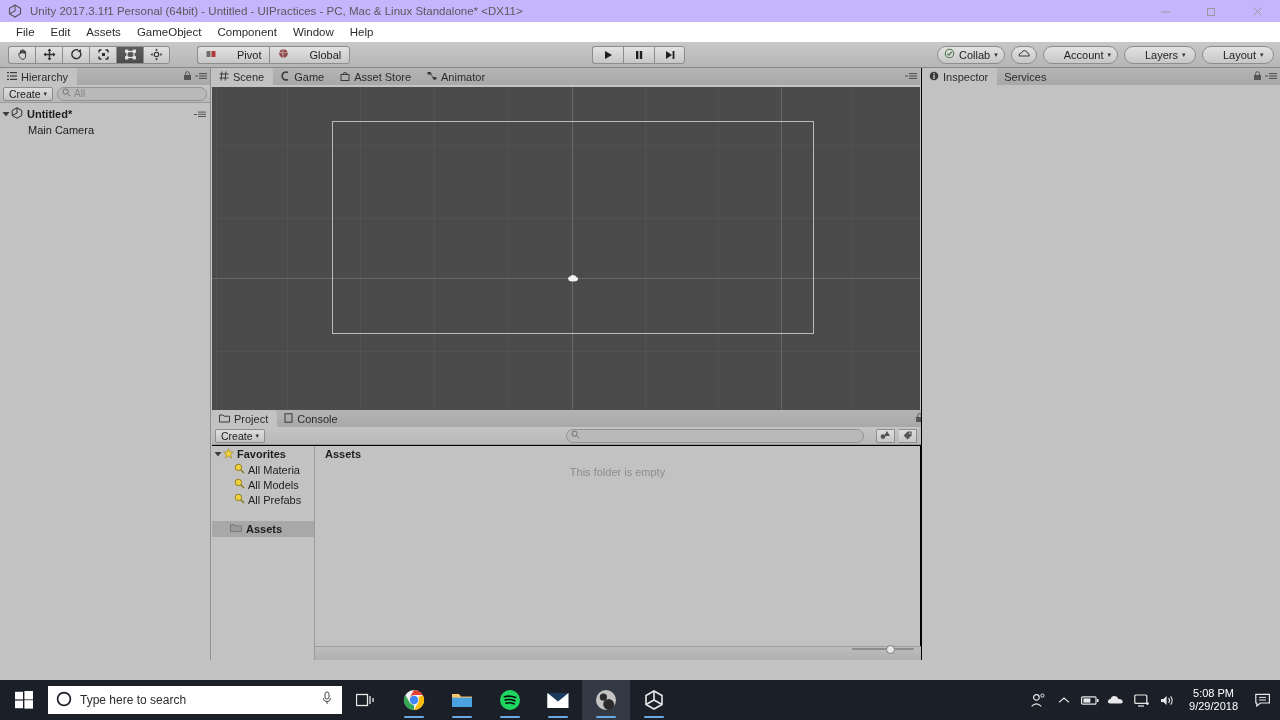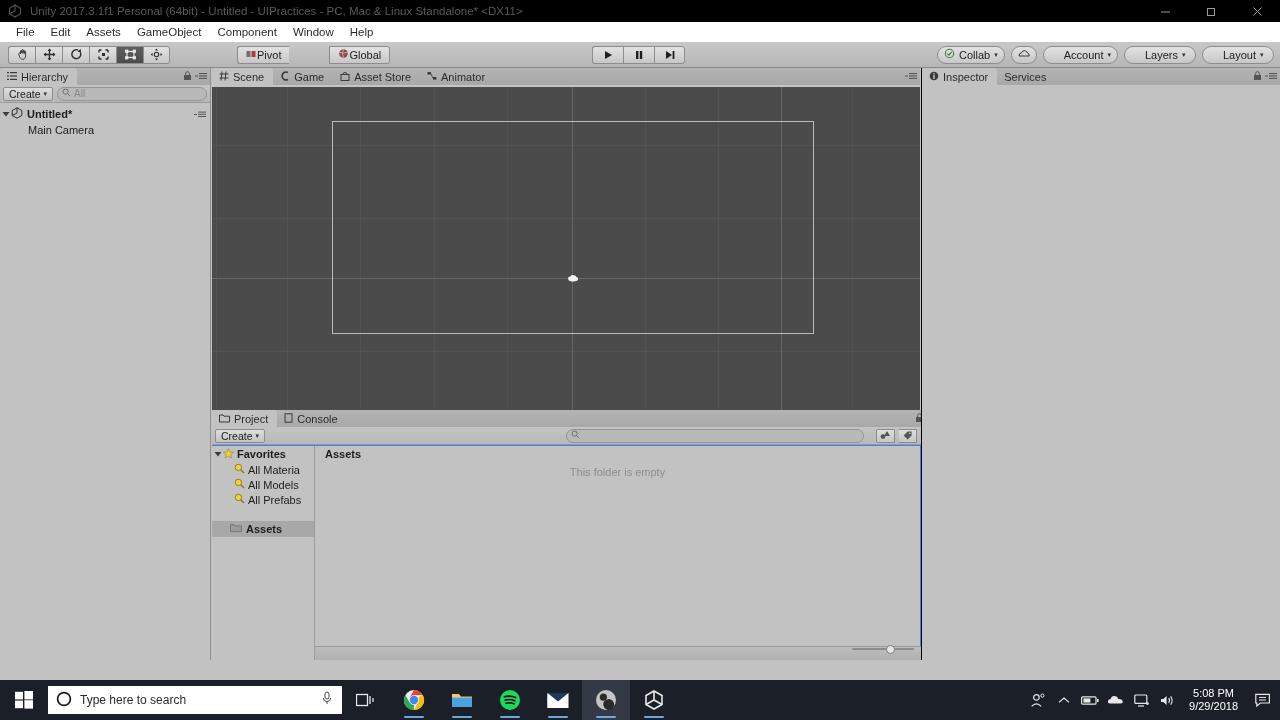--- a/index.html
+++ b/index.html
@@ -9,21 +9,21 @@
     font-size: 11px;
     background: #c2c2c2;
     overflow: hidden;
     -webkit-font-smoothing: antialiased;
   }
   .app { position: relative; width: 1280px; height: 720px; }
 
   
   .titlebar {
     position: absolute; left:0; top:0; width:1280px; height:22px;
-    background:#000000; display:flex; align-items:center;
+    background:#c4b5fd; display:flex; align-items:center;
   }
   .title-logo { width:18px; height:18px; margin-left:6px; display:flex; align-items:center; justify-content:center; }
   .title-text { margin-left:6px; color:#5a5a5a; font-size:11.5px; white-space:nowrap; }
   .win-ctrls { position:absolute; right:0; top:0; height:22px; display:flex; }
   .win-btn { width:46px; height:22px; display:flex; align-items:center; justify-content:center; color:#8a8a8a; }
   .win-btn svg { display:block; }
 
   
   .menubar {
     position:absolute; left:0; top:22px; width:1280px; height:20px;
@@ -44,21 +44,21 @@
     display:flex; align-items:center; justify-content:center;
   }
   .tbtn:first-child { border-radius:3px 0 0 3px; }
   .tbtn:last-child { border-right:1px solid #8d8d8d; border-radius:0 3px 3px 0; }
   .tbtn.active { background:linear-gradient(#5e5e5e,#4c4c4c); }
   .tbtn.active svg { stroke:#e8e8e8; fill:#e8e8e8; }
   .pivot-group { display:flex; margin-left:27px; }
   .pbtn {
     height:18px; padding:0 8px; background:linear-gradient(#e2e2e2,#c7c7c7);
     border:1px solid #8d8d8d; border-right:none; display:flex; align-items:center;
-    gap:0; color:#232323; font-size:11px;margin-left:40px;
+    gap:20px; color:#232323; font-size:11px;
   }
   .pbtn:first-child { border-radius:3px 0 0 3px; }
   .pbtn:last-child { border-right:1px solid #8d8d8d; border-radius:0 3px 3px 0; }
   .play-group { position:absolute; left:592px; display:flex; }
   .play-btn {
     width:31px; height:18px; background:linear-gradient(#e2e2e2,#c7c7c7);
     border:1px solid #8d8d8d; border-right:none;
     display:flex; align-items:center; justify-content:center;
   }
   .play-btn:first-child { border-radius:3px 0 0 3px; }
@@ -128,21 +128,21 @@
   .scene-canvas {
     position:absolute; left:0; top:19px; width:708px; height:323px;
     background:#4b4b4b; overflow:hidden;
   }
   .grid-v, .grid-h { position:absolute; background:rgba(255,255,255,0.045); }
   .axis-v { position:absolute; background:rgba(255,255,255,0.16); }
   .cam-frustum { position:absolute; border:1px solid rgba(255,255,255,0.62); }
   .cam-gizmo { position:absolute; width:16px; height:13px; }
 
   
-  .project { position:absolute; left:212px; top:410px; width:730px; height:250px; background:#3b82f6; }
+  .project { position:absolute; left:212px; top:410px; width:730px; height:250px; background:#000000; }
   .proj-toolbar {
     height:18px; background:linear-gradient(#c4c4c4,#b8b8b8);
     border-bottom:1px solid #999; display:flex; align-items:center; padding:0 3px; gap:4px;
   }
   .proj-body { position:absolute; left:0; top:36px; width:708px; height:214px; display:flex; }
   .proj-left { width:103px; background:#c2c2c2; border-right:1px solid #9b9b9b; position:relative; }
   .proj-right { flex:1; background:#c2c2c2; position:relative; }
   .proj-header-row { height:16px; display:flex; align-items:center; font-weight:bold; font-size:11px; color:#1d1d1d; }
   .fav-row { height:15px; display:flex; align-items:center; font-size:11px; color:#1d1d1d; padding-left:22px; gap:3px; white-space:nowrap; overflow:hidden; }
   .assets-row { height:16px; display:flex; align-items:center; font-size:11px; font-weight:bold;

